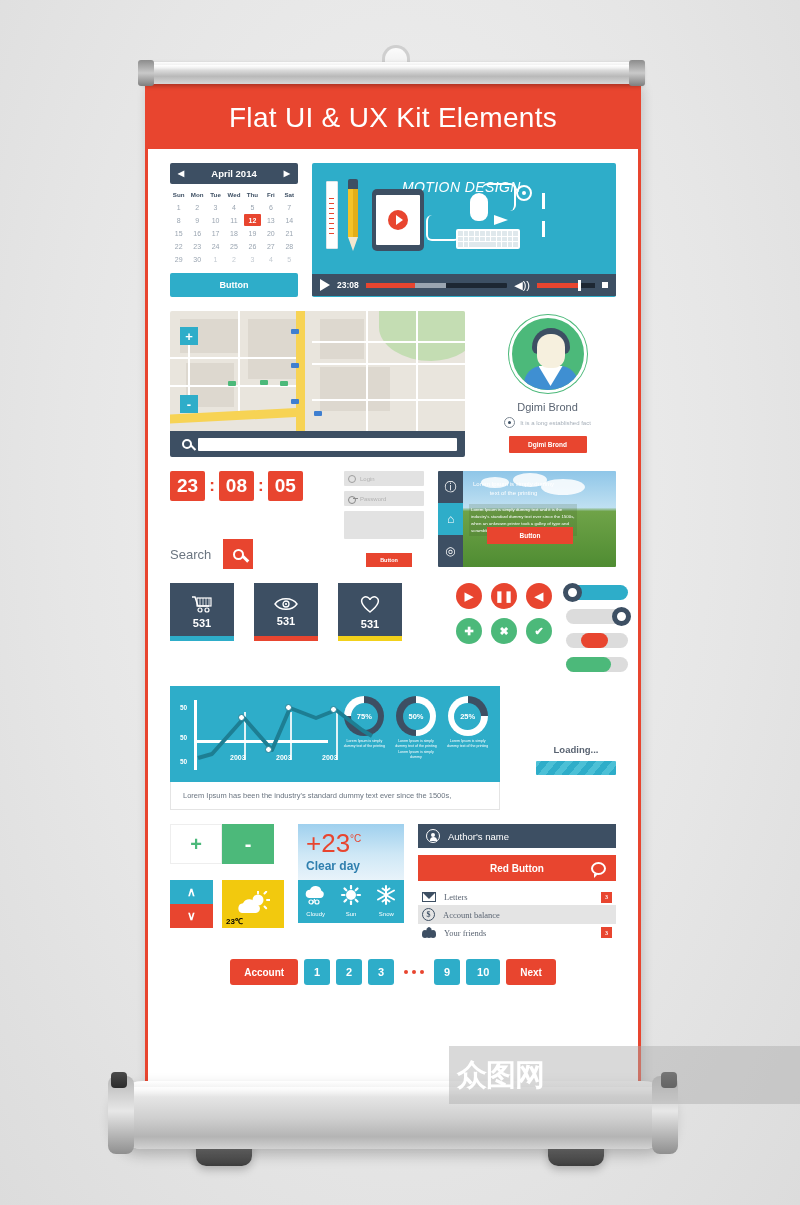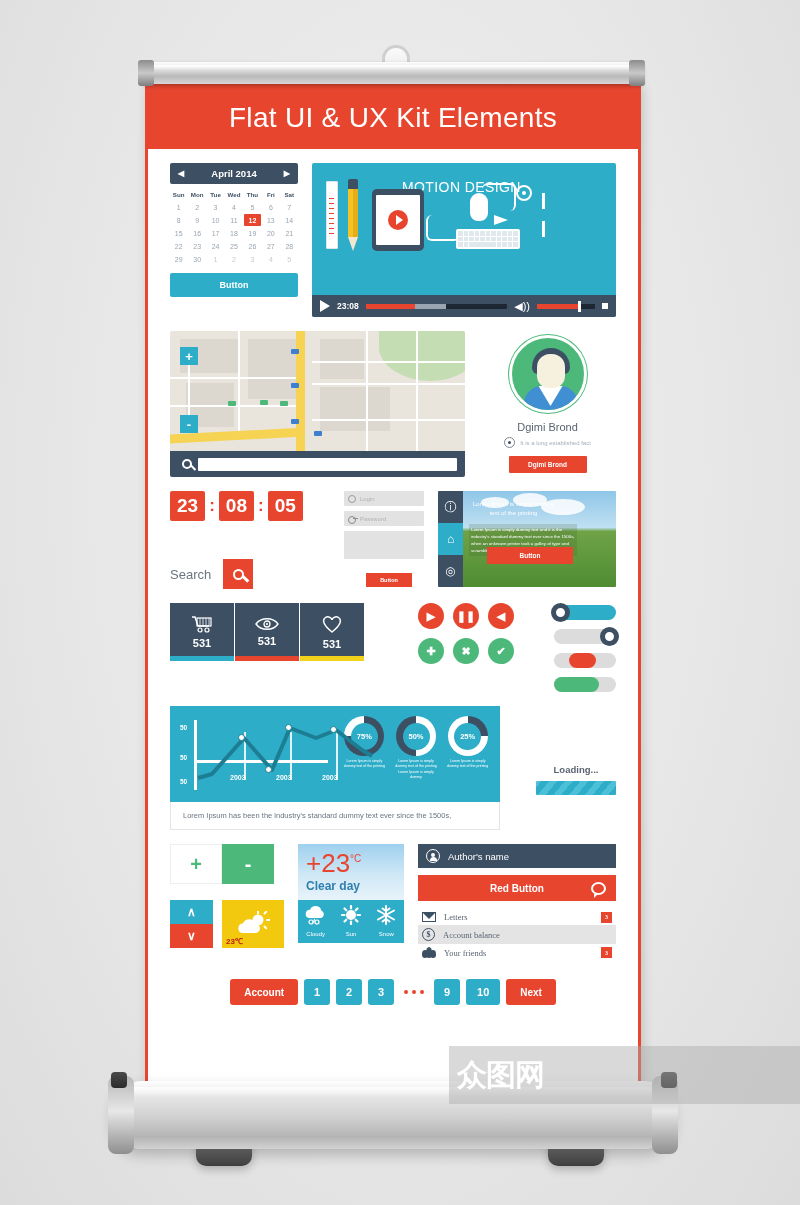--- a/index.html
+++ b/index.html
@@ -114,21 +114,21 @@
   .cal-day{ font-size:7px; color:#9aa5b1; text-align:center; padding:2.5px 0; }
   .cal-day.muted{ color:#c3cad1; }
   .cal-day.today{ background:#e8452f; color:#fff; font-weight:bold; border-radius:1px; }
   .cal-btn{
     margin-top:8px; background:#2eadc9; color:#fff; text-align:center;
     font-size:9px; font-weight:bold; padding:7px 0; border-radius:2px;
   }
 
   
   .video{ flex:1; border-radius:2px; overflow:hidden; background:#2eadc9; }
-  .video-stage{ height:132px; position:relative; }
+  .video-stage{ height:111px; position:relative;font-style:italic; }
   .vid-title{
     position:absolute; left:90px; top:16px; color:#fff; font-size:14px; letter-spacing:.4px;
   }
   .ruler{
     position:absolute; left:14px; top:18px; width:12px; height:68px; background:#fff; border-radius:1px;
     border:1px solid #dfe6ea;
   }
   .ruler i{ position:absolute; left:2px; width:5px; height:1px; background:#e8452f; }
   .ruler .dot{ left:3px; width:5px; height:5px; border-radius:50%; background:#2a8fae; }
   .pencil{ position:absolute; left:36px; top:16px; width:10px; height:72px; }
@@ -287,21 +287,21 @@
   .ic-text2{
     position:absolute; left:6px; top:33px; width:108px; color:#fff; font-size:4.4px; line-height:1.6;
     background:rgba(60,90,40,.18); padding:2px;
   }
   .ic-btn{
     position:absolute; left:24px; top:56px; width:86px; background:#e8452f; color:#fff;
     font-size:6.5px; font-weight:bold; text-align:center; padding:5px 0;
   }
 
   
-  .stats{ display:flex; gap:1px; }
+  .stats{ display:flex; gap:20px; }
   .stat{
     width:64px; height:58px; background:#3d4f63; color:#fff;
     display:flex; flex-direction:column; align-items:center; justify-content:center; gap:4px; position:relative;
   }
   .stat .num{ font-size:11px; font-weight:bold; }
   .stat:after{ content:""; position:absolute; left:0; right:0; bottom:0; height:5px; }
   .stat.c1:after{ background:#2eadc9; }
   .stat.c2:after{ background:#e8452f; }
   .stat.c3:after{ background:#f2d11b; }
   .mediabtns{ display:grid; grid-template-columns:repeat(3,26px); gap:9px; margin-left:40px; }
@@ -362,21 +362,21 @@
     font-size:20px; font-weight:bold;
   }
   .pmbox.plus{ background:#fff; color:#4cb97a; border:1px solid #eee; }
   .pmbox.minus{ background:#4cb97a; color:#fff; }
   .arrowbox{ width:43px; }
   .arrowbox div{
     height:24px; display:flex; align-items:center; justify-content:center; color:#fff; font-size:12px; font-weight:bold;
   }
   .arrowbox .up{ background:#2eadc9; } .arrowbox .down{ background:#e8452f; }
   .sunbox{
-    width:62px; height:48px; background:#f2c90e; color:#b91c1c; position:relative;
+    width:62px; height:48px; background:#f2c90e; color:#000000; position:relative;
     display:flex; align-items:center; justify-content:center;
   }
   .sunbox .t{ position:absolute; left:4px; bottom:2px; font-size:8px; font-weight:bold; }
   .weathercard{ width:106px; }
   .wc-top{
     height:56px; position:relative; padding:6px 8px;
     background:linear-gradient(180deg,#9fd0ee 0%,#cfe8f6 55%,#e8f3fa 100%);
   }
   .wc-temp{ font-size:26px; color:#e8452f; font-weight:400; line-height:1; }
   .wc-temp sup{ font-size:10px; }

